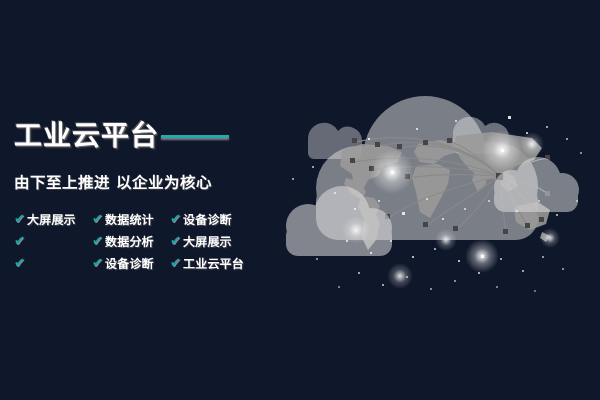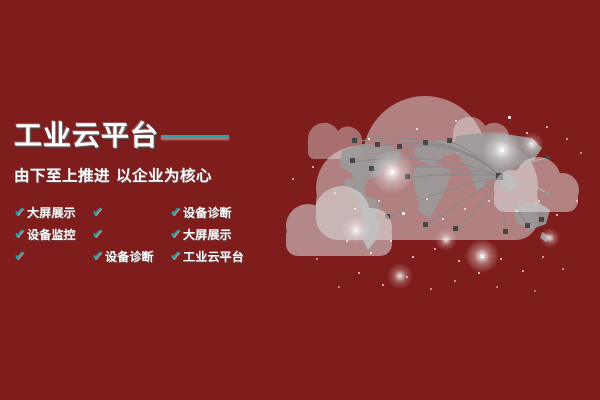--- a/index.html
+++ b/index.html
@@ -6,21 +6,21 @@
   html, body {
     margin: 0;
     padding: 0;
     background: #7a7a7a;
   }
   #stage {
     position: relative;
     width: 600px;
     height: 400px;
     overflow: hidden;
-    background: #7f1d1d;
+    background: #0f172a;
     font-family: "DejaVu Sans", "Liberation Sans", sans-serif;
     user-select: none;
   }
 
   
   #illustration {
     position: absolute;
     left: 250px;
     top: 80px;
     width: 350px;
@@ -56,21 +56,21 @@
   #title-rule {
     flex: 0 0 auto;
     width: 68px;
     height: 3px;
     margin-left: 2px;
     background: #2aa7a8;
     box-shadow: 0 2px 2px rgba(255,255,255,0.45);
   }
 
   #subtitle {
-    margin-top: 9px;
+    margin-top: 16px;
     font-size: 15.5px;
     font-weight: 700;
     color: #ffffff;
     letter-spacing: 0.5px;
     white-space: nowrap;
     text-shadow: 1px 1px 1px rgba(90,90,90,0.55);
   }
 
   #feature-list {
     margin-top: 16px;
@@ -289,34 +289,35 @@
 
     <div id="feature-list">
 
       <div class="feature-row">
         <div class="feature-item col1">
           <span class="check-icon">✔</span>
           <span class="feature-label">大屏展示</span>
         </div>
         <div class="feature-item col2">
           <span class="check-icon">✔</span>
+          <span class="feature-label">数据统计</span>
         </div>
         <div class="feature-item col3">
           <span class="check-icon">✔</span>
           <span class="feature-label">设备诊断</span>
         </div>
       </div>
 
       <div class="feature-row">
         <div class="feature-item col1">
           <span class="check-icon">✔</span>
-          <span class="feature-label">设备监控</span>
         </div>
         <div class="feature-item col2">
           <span class="check-icon">✔</span>
+          <span class="feature-label">数据分析</span>
         </div>
         <div class="feature-item col3">
           <span class="check-icon">✔</span>
           <span class="feature-label">大屏展示</span>
         </div>
       </div>
 
       <div class="feature-row">
         <div class="feature-item col1">
           <span class="check-icon">✔</span>

